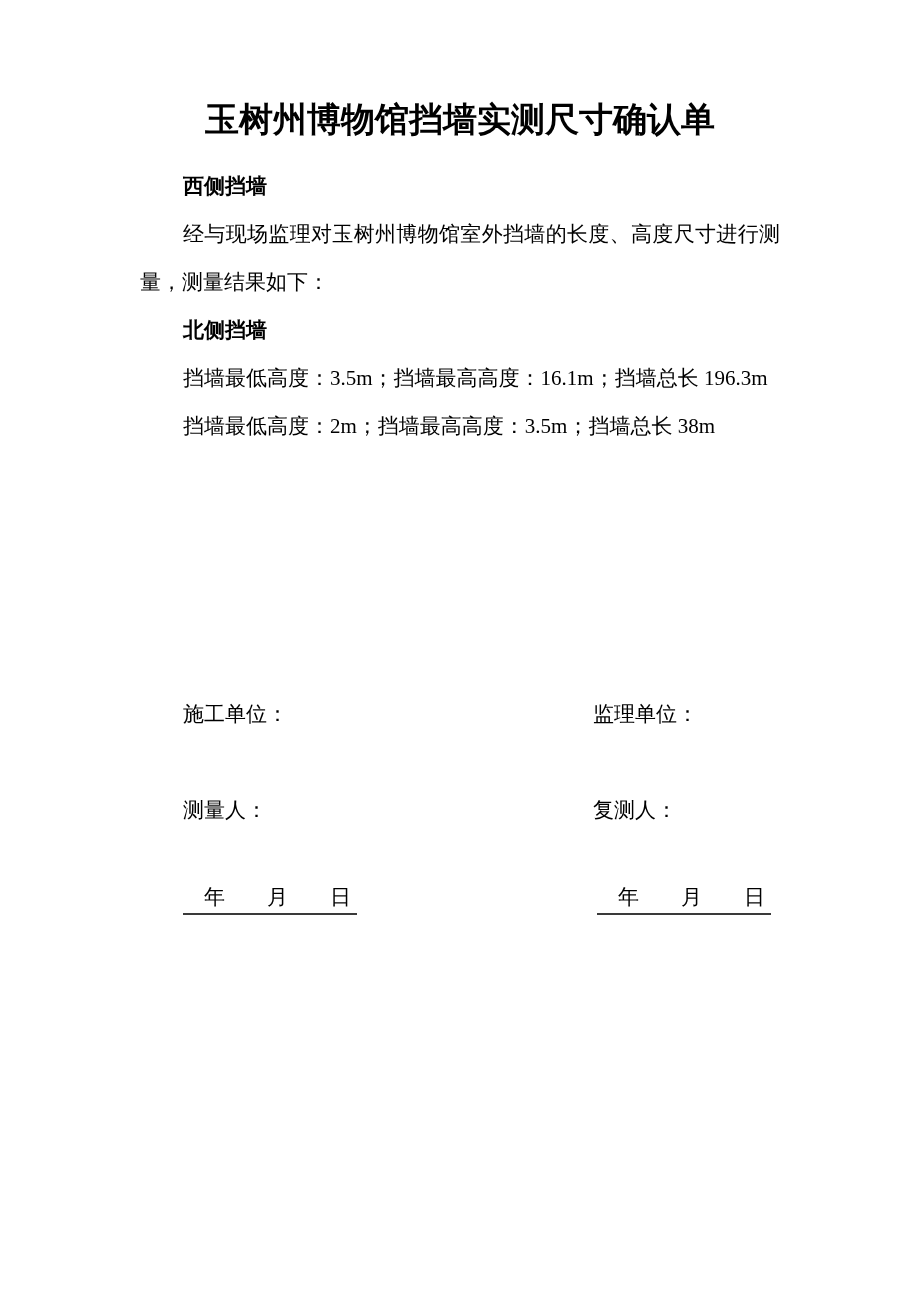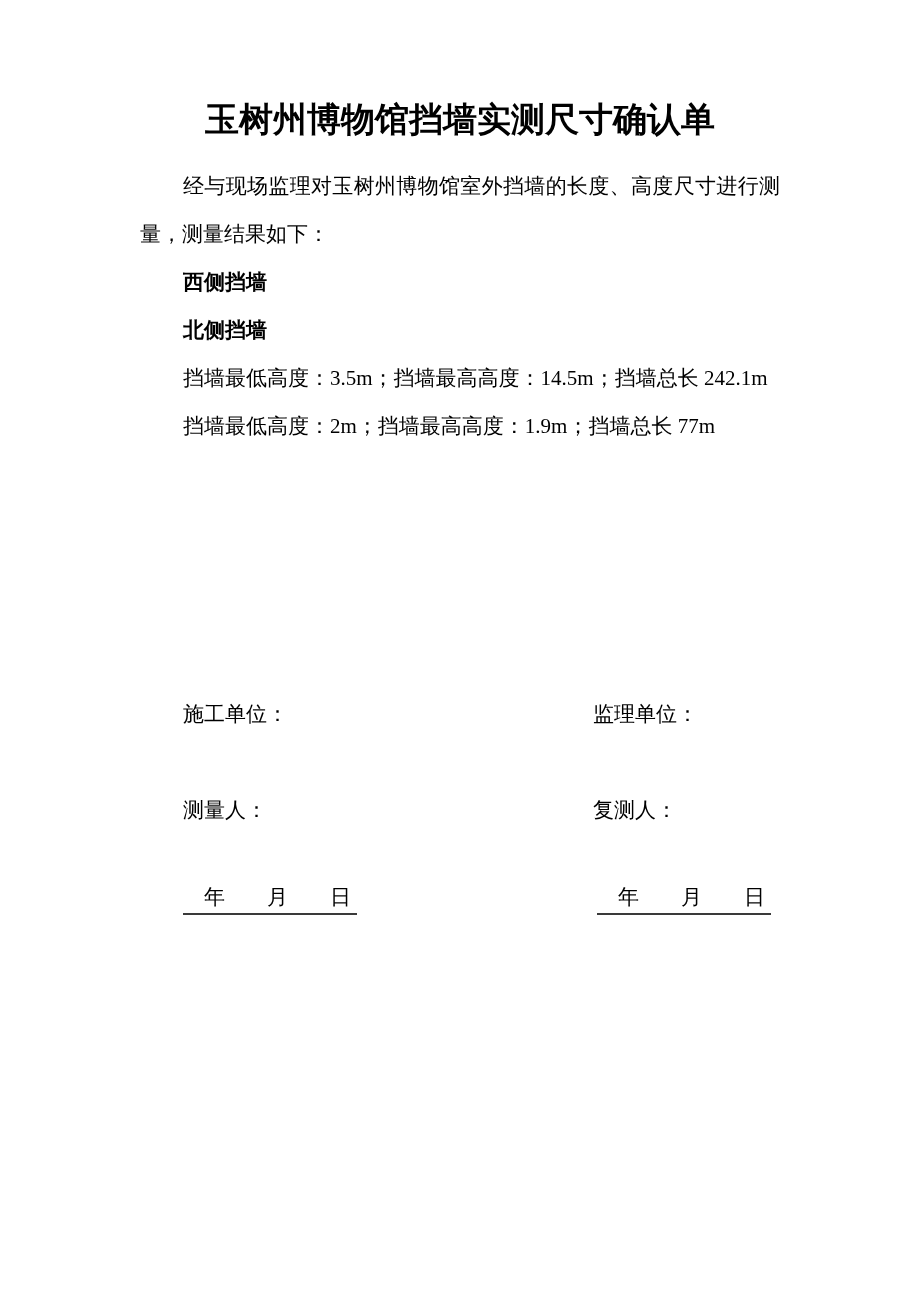--- a/index.html
+++ b/index.html
@@ -72,28 +72,28 @@
     padding-right: 6px;
   }
 </style>
 </head>
 <body>
 
 <div class="page">
 
   <h1 class="title">玉树州博物馆挡墙实测尺寸确认单</h1>
 
+  <p class="para heading">西侧挡墙</p>
+
   <p class="para intro">经与现场监理对玉树州博物馆室外挡墙的长度、高度尺寸进行测量，测量结果如下：</p>
 
-  <p class="para heading">西侧挡墙</p>
+  <p class="para heading">北侧挡墙</p>
+  <p class="para measure">挡墙最低高度：3.5m；挡墙最高高度：16.1m；挡墙总长 196.3m</p>
 
-  <p class="para heading">北侧挡墙</p>
-  <p class="para measure">挡墙最低高度：3.5m；挡墙最高高度：14.5m；挡墙总长 242.1m</p>
-
-  <p class="para measure">挡墙最低高度：2m；挡墙最高高度：1.9m；挡墙总长 77m</p>
+  <p class="para measure">挡墙最低高度：2m；挡墙最高高度：3.5m；挡墙总长 38m</p>
 
   <div class="sig-block">
 
     <div class="sig-row">
       <span class="sig-left">施工单位：</span>
       <span class="sig-right">监理单位：</span>
     </div>
 
     <div class="sig-row">
       <span class="sig-left">测量人：</span>

